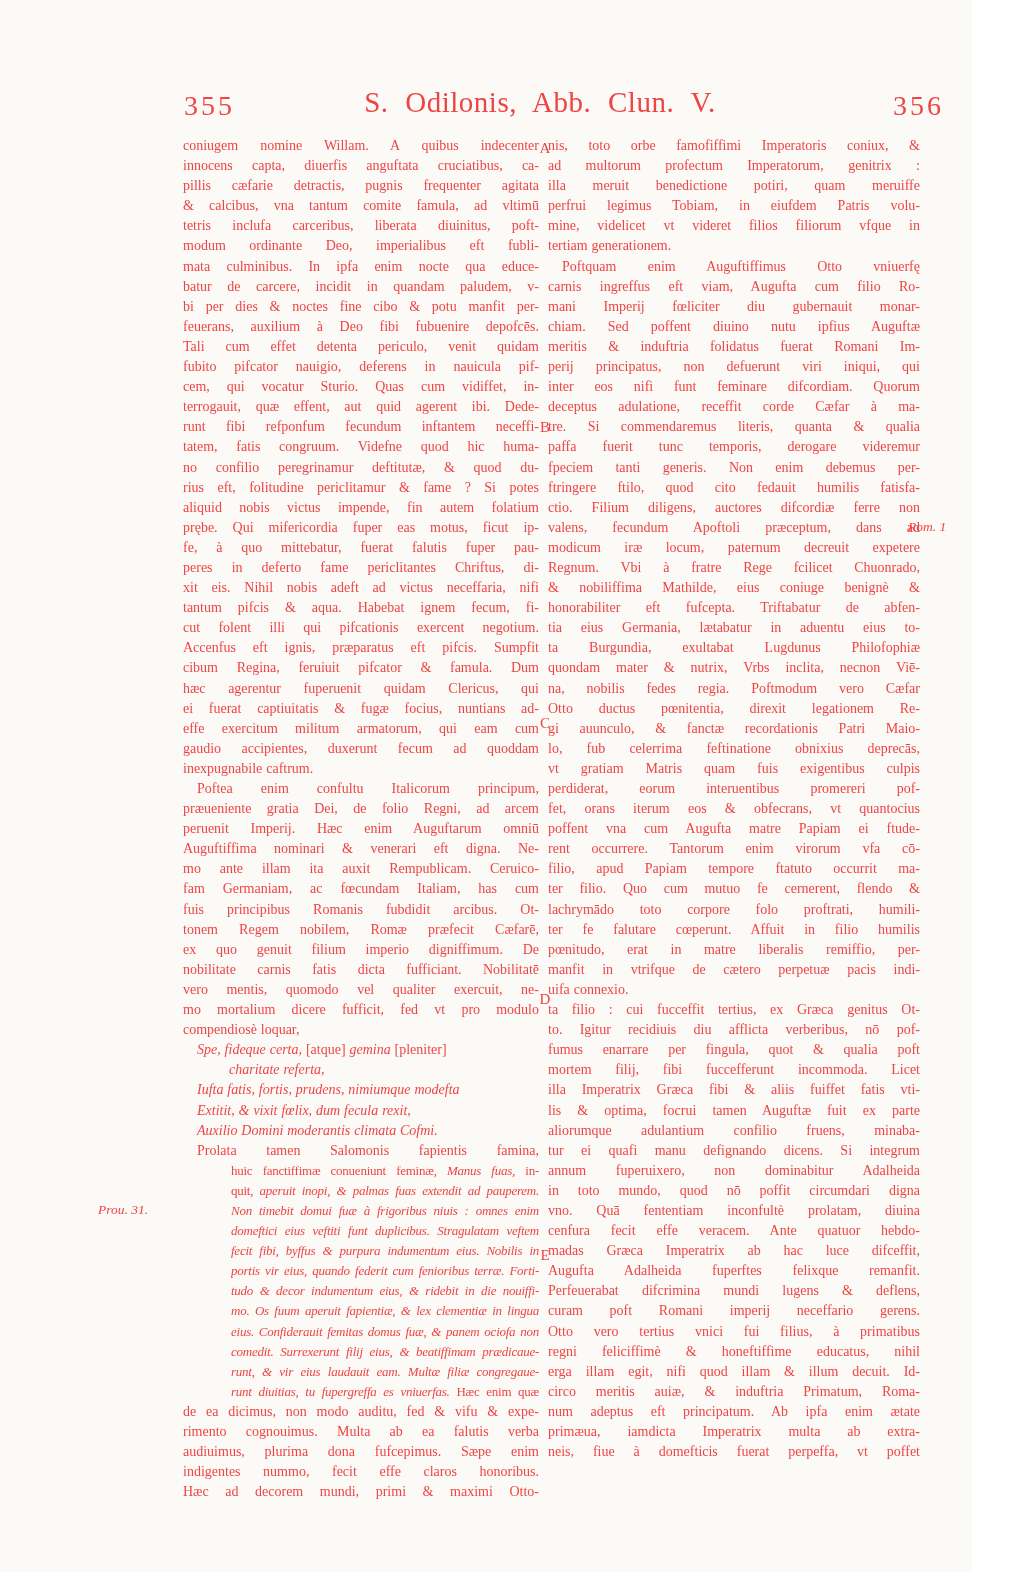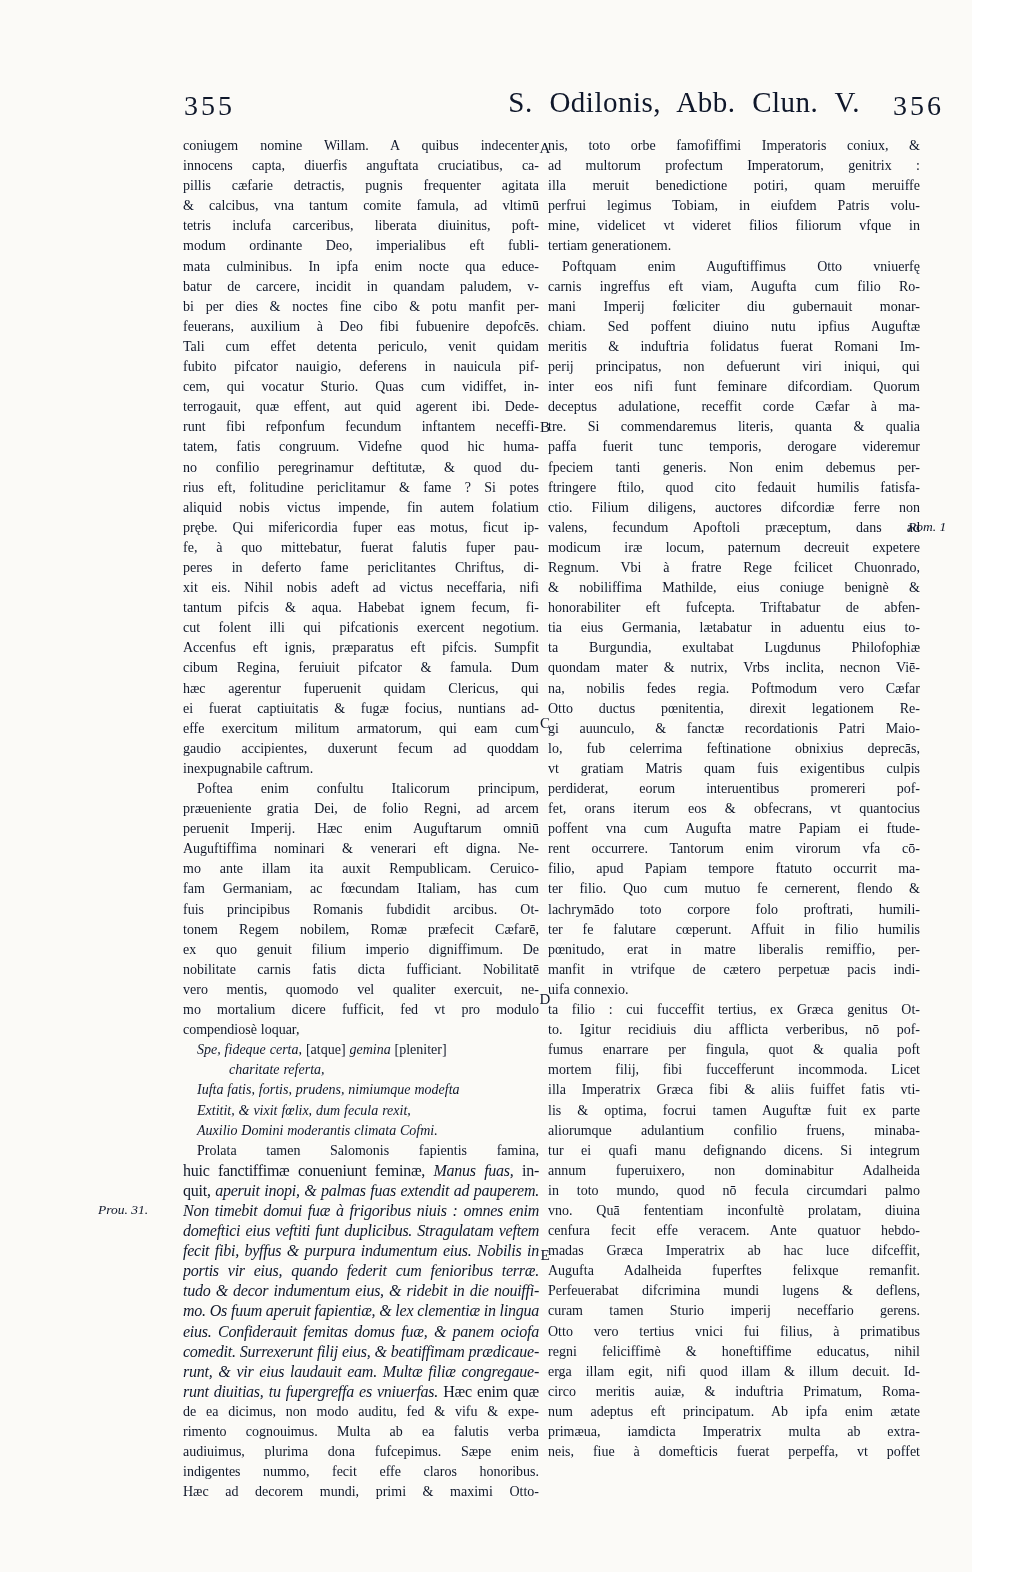--- a/index.html
+++ b/index.html
@@ -1,36 +1,36 @@
 <!DOCTYPE html>
 <html><head>
 <meta charset="utf-8">
 <style>
   html,body{margin:0;padding:0;}
   .page{
     position:relative;width:972px;height:1572px;
-    background:#fbfaf7;color:#0f172a;
+    background:#fbfaf7;color:#ef4444;
     font-family:"Liberation Serif","DejaVu Serif",serif;
     overflow:hidden;
   }
   .pagenum{position:absolute;top:90px;font-size:28px;letter-spacing:3px;}
   #pn-left{left:184px;}
   #pn-right{left:893px;}
   .running-title{
     position:absolute;top:86px;left:220px;width:640px;
-    text-align:right;font-size:29px;word-spacing:9px;letter-spacing:0.5px;
+    text-align:center;font-size:29px;word-spacing:9px;letter-spacing:0.5px;
   }
   .col{position:absolute;top:136px;font-size:14px;line-height:20.1px;}
   #col-left{left:183px;width:356px;}
   #col-right{left:548px;width:372px;}
   .ln{height:20.1px;overflow:hidden;text-align:justify;text-align-last:justify;word-spacing:0.4px;}
   .ln.nj{text-align:center;text-align-last:left;}
   .ln.i1{padding-left:14px;}
   .ln.i2{padding-left:46px;}
-  .ln.tt{font-size:16px;letter-spacing:-0.25px;word-spacing:0.1px;}
+  .ln.tt{font-size:13px;letter-spacing:-0.25px;word-spacing:0.1px;margin-left:48px;}
   .it{font-style:italic;}
   .gutter-letter{
     position:absolute;left:536px;width:18px;text-align:center;
     font-size:15px;line-height:18px;
   }
   .margin-note{position:absolute;font-style:italic;font-size:13.5px;line-height:16px;white-space:nowrap;}
 </style>
 </head>
 <body>
 
@@ -155,27 +155,27 @@
       <div class="ln nj"><span>uifa connexio.</span></div>
       <div class="ln"><span>ta filio : cui fucceffit tertius, ex Græca genitus Ot-</span></div>
       <div class="ln"><span>to. Igitur recidiuis diu afflicta verberibus, nō pof-</span></div>
       <div class="ln"><span>fumus enarrare per fingula, quot &amp; qualia poft</span></div>
       <div class="ln"><span>mortem filij, fibi fuccefferunt incommoda. Licet</span></div>
       <div class="ln"><span>illa Imperatrix Græca fibi &amp; aliis fuiffet fatis vti-</span></div>
       <div class="ln"><span>lis &amp; optima, focrui tamen Auguftæ fuit ex parte</span></div>
       <div class="ln"><span>aliorumque adulantium confilio fruens, minaba-</span></div>
       <div class="ln"><span>tur ei quafi manu defignando dicens. Si integrum</span></div>
       <div class="ln"><span>annum fuperuixero, non dominabitur Adalheida</span></div>
-      <div class="ln"><span>in toto mundo, quod nō fecula circumdari palmo</span></div>
+      <div class="ln"><span>in toto mundo, quod nō poffit circumdari digna</span></div>
       <div class="ln"><span>vno. Quā fententiam inconfultè prolatam, diuina</span></div>
       <div class="ln"><span>cenfura fecit effe veracem. Ante quatuor hebdo-</span></div>
       <div class="ln"><span>madas Græca Imperatrix ab hac luce difceffit,</span></div>
       <div class="ln"><span>Augufta Adalheida fuperftes felixque remanfit.</span></div>
       <div class="ln"><span>Perfeuerabat difcrimina mundi lugens &amp; deflens,</span></div>
-      <div class="ln"><span>curam tamen Sturio imperij neceffario gerens.</span></div>
+      <div class="ln"><span>curam poft Romani imperij neceffario gerens.</span></div>
       <div class="ln"><span>Otto vero tertius vnici fui filius, à primatibus</span></div>
       <div class="ln"><span>regni feliciffimè &amp; honeftiffime educatus, nihil</span></div>
       <div class="ln"><span>erga illam egit, nifi quod illam &amp; illum decuit. Id-</span></div>
       <div class="ln"><span>circo meritis auiæ, &amp; induftria Primatum, Roma-</span></div>
       <div class="ln"><span>num adeptus eft principatum. Ab ipfa enim ætate</span></div>
       <div class="ln"><span>primæua, iamdicta Imperatrix multa ab extra-</span></div>
       <div class="ln"><span>neis, fiue à domefticis fuerat perpeffa, vt poffet</span></div>
     </div>
 <div class="gutter-letter" style="top: 139px;">A</div>
     <div class="gutter-letter" style="top: 418px;">B</div>

